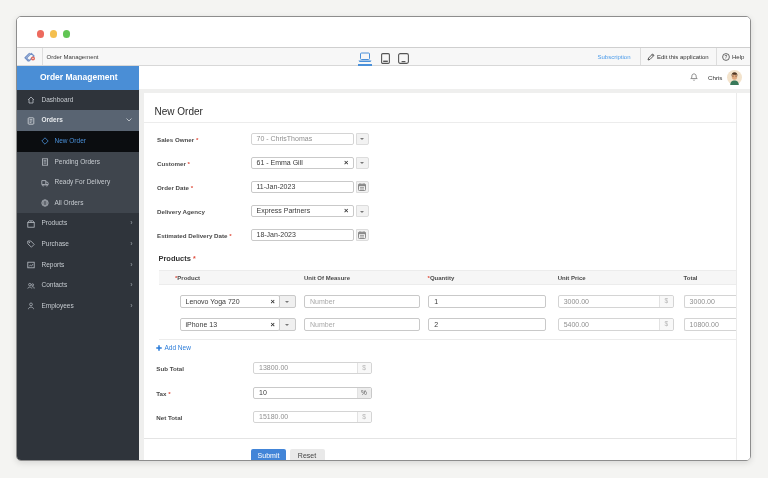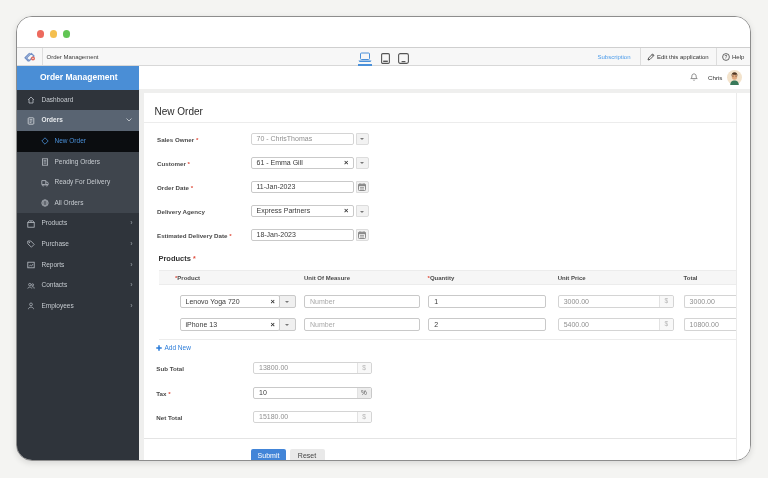--- a/index.html
+++ b/index.html
@@ -1,17 +1,17 @@
 <!DOCTYPE html>
 <html><head>
 <meta charset="utf-8">
 <style>
 * { margin:0; padding:0; box-sizing:border-box; }
 html,body { width:768px; height:478px; background:#f4f4f2; font-family:"Liberation Sans", sans-serif; overflow:hidden; }
-.card { position:absolute; left:16px; top:16px; width:735px; height:445px; background:#fff; border:1px solid #8d8d8d; border-radius:16px; overflow:hidden; box-shadow:0 2px 6px rgba(0,0,0,0.12); }
+.card { position:absolute; left:16px; top:16px; width:735px; height:445px; background:#fff; border:1px solid #8d8d8d; border-radius:5px; overflow:hidden; box-shadow:0 2px 6px rgba(0,0,0,0.12); }
 .abs { position:absolute; }
 
 .titlebar { position:absolute; left:0; top:0; right:0; height:31px; background:#fff; border-bottom:1px solid #cfcfcf; }
 .dot { position:absolute; width:7.5px; height:7.5px; border-radius:50%; top:13px; }
 
 .appbar { position:absolute; left:0; top:31px; right:0; height:18.3px; background:#f7f7f7; border-bottom:1px solid #d8d8d8; font-size:6px; color:#333; }
 .vsep { position:absolute; top:0; bottom:0; width:1px; background:#ddd; }
 
 .sidebar { position:absolute; left:0; top:49.3px; width:121.5px; bottom:0; background:#2f343b; }
 .sblue { position:absolute; left:0; top:0; right:0; height:23.6px; background:#4a8ed6; color:#fff; font-size:8.5px; font-weight:bold; line-height:23.6px; padding-left:23px; }

